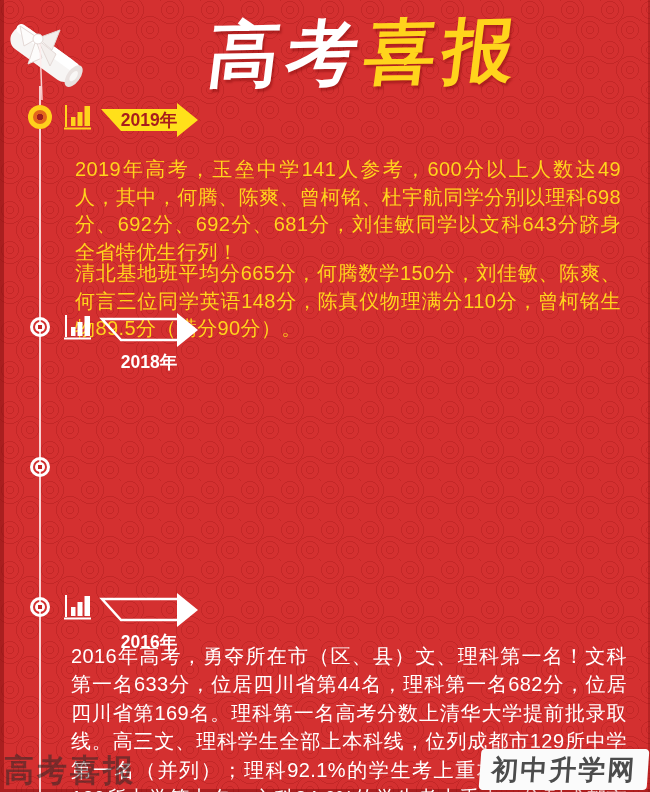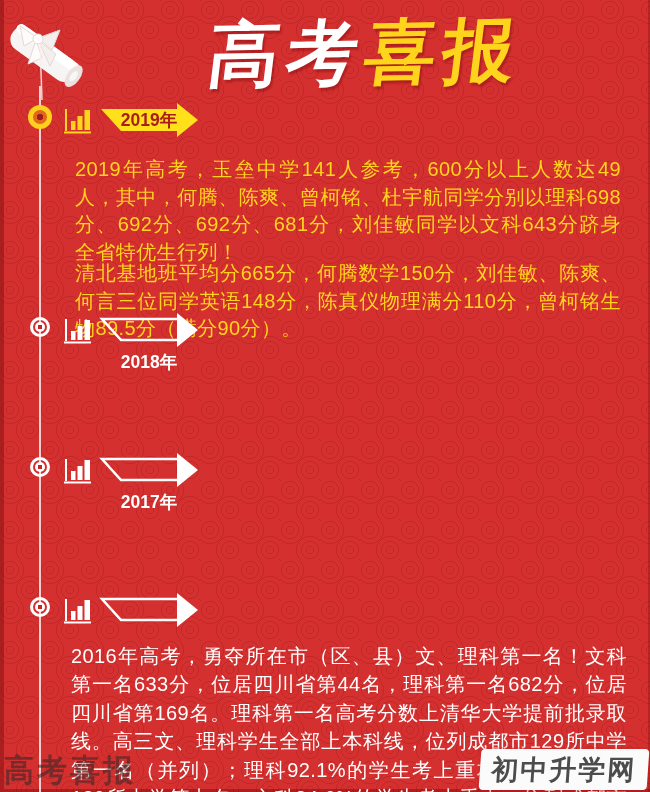--- a/index.html
+++ b/index.html
@@ -57,21 +57,21 @@
   }
   .dot-white{
     left:30px;width:20px;height:20px;
     border:3px solid #ffffff;
     display:flex;align-items:center;justify-content:center;
   }
   .dot-white .in{
     width:10px;height:10px;border-radius:50%;
     background:radial-gradient(circle,#c22626 0 2.5px,#ffffff 2.5px);
   }
-  .marker{position:absolute;left:64px;display:flex;align-items:flex-end;height:36px;text-decoration:underline;}
+  .marker{position:absolute;left:64px;display:flex;align-items:flex-start;height:36px;text-decoration:underline;}
   .chart-ic{margin-right:8px;}
   .arrow{position:relative;width:100px;height:36px;}
   .arrow svg{position:absolute;inset:0;}
   .arrow .yl{
     position:absolute;left:20px;top:0;width:60px;height:100%;
     display:flex;align-items:center;justify-content:center;
     font-size:17.5px;font-weight:bold;white-space:nowrap;
   }
   .arrow-gold .yl{color:#a81d1d;}
   .arrow-line .yl{color:#ffffff;margin-top:32px;}
@@ -176,54 +176,37 @@
     </span>
     <span class="arrow arrow-line">
       <svg viewBox="0 0 100 36">
         <polyline points="78,7 3,7 22,28 78,28" fill="none" stroke="#ffffff" stroke-width="2.5"></polyline>
         <polygon points="78,1 99,18 78,35" fill="#ffffff"></polygon>
       </svg>
       <span class="yl">2018年</span>
     </span>
   </div>
 
-  <div class="marker" style="top:452px">
-    <span class="chart-ic">
-      <svg width="27" height="28" viewBox="0 0 27 28">
-        <line x1="2" y1="3" x2="2" y2="25" stroke="#ffffff" stroke-width="2"></line>
-        <rect x="7" y="15" width="4.5" height="9" fill="#ffffff"></rect>
-        <rect x="13.5" y="10" width="5" height="14" fill="#ffffff"></rect>
-        <rect x="20.5" y="4" width="5.5" height="20" fill="#ffffff"></rect>
-        <line x1="0" y1="26.5" x2="27" y2="26.5" stroke="#ffffff" stroke-width="2"></line>
-      </svg>
-    </span>
-    <span class="arrow arrow-line">
-      <svg viewBox="0 0 100 36">
-        <polyline points="78,7 3,7 22,28 78,28" fill="none" stroke="#ffffff" stroke-width="2.5"></polyline>
-        <polygon points="78,1 99,18 78,35" fill="#ffffff"></polygon>
-      </svg>
-      <span class="yl">2017年</span>
-    </span>
-  </div>
 
   <div class="marker" style="top:592px">
     <span class="chart-ic">
       <svg width="27" height="28" viewBox="0 0 27 28">
         <line x1="2" y1="3" x2="2" y2="25" stroke="#ffffff" stroke-width="2"></line>
         <rect x="7" y="15" width="4.5" height="9" fill="#ffffff"></rect>
         <rect x="13.5" y="10" width="5" height="14" fill="#ffffff"></rect>
         <rect x="20.5" y="4" width="5.5" height="20" fill="#ffffff"></rect>
         <line x1="0" y1="26.5" x2="27" y2="26.5" stroke="#ffffff" stroke-width="2"></line>
       </svg>
     </span>
     <span class="arrow arrow-line">
       <svg viewBox="0 0 100 36">
         <polyline points="78,7 3,7 22,28 78,28" fill="none" stroke="#ffffff" stroke-width="2.5"></polyline>
         <polygon points="78,1 99,18 78,35" fill="#ffffff"></polygon>
       </svg>
+      <span class="yl">2016年</span>
     </span>
   </div>
   <p class="para para-white para-2016" style="top:622px">2016年高考，勇夺所在市（区、县）文、理科第一名！文科第一名633分，位居四川省第44名，理科第一名682分，位居四川省第169名。理科第一名高考分数上清华大学提前批录取线。高三文、理科学生全部上本科线，位列成都市129所中学第一名（并列）；理科92.1%的学生考上重本，位列成都市129所中学第七名；文科84.6%的学生考上重本，位列成都市129所中学第五名；理科清北基地班同学均上600分，班平均分为646.37分，被称为四川“学霸理科班”。</p>
 
   <div class="watermark">高考喜报</div>
 
   <div class="site-badge">初中升学网</div>
 
 </div>
 

